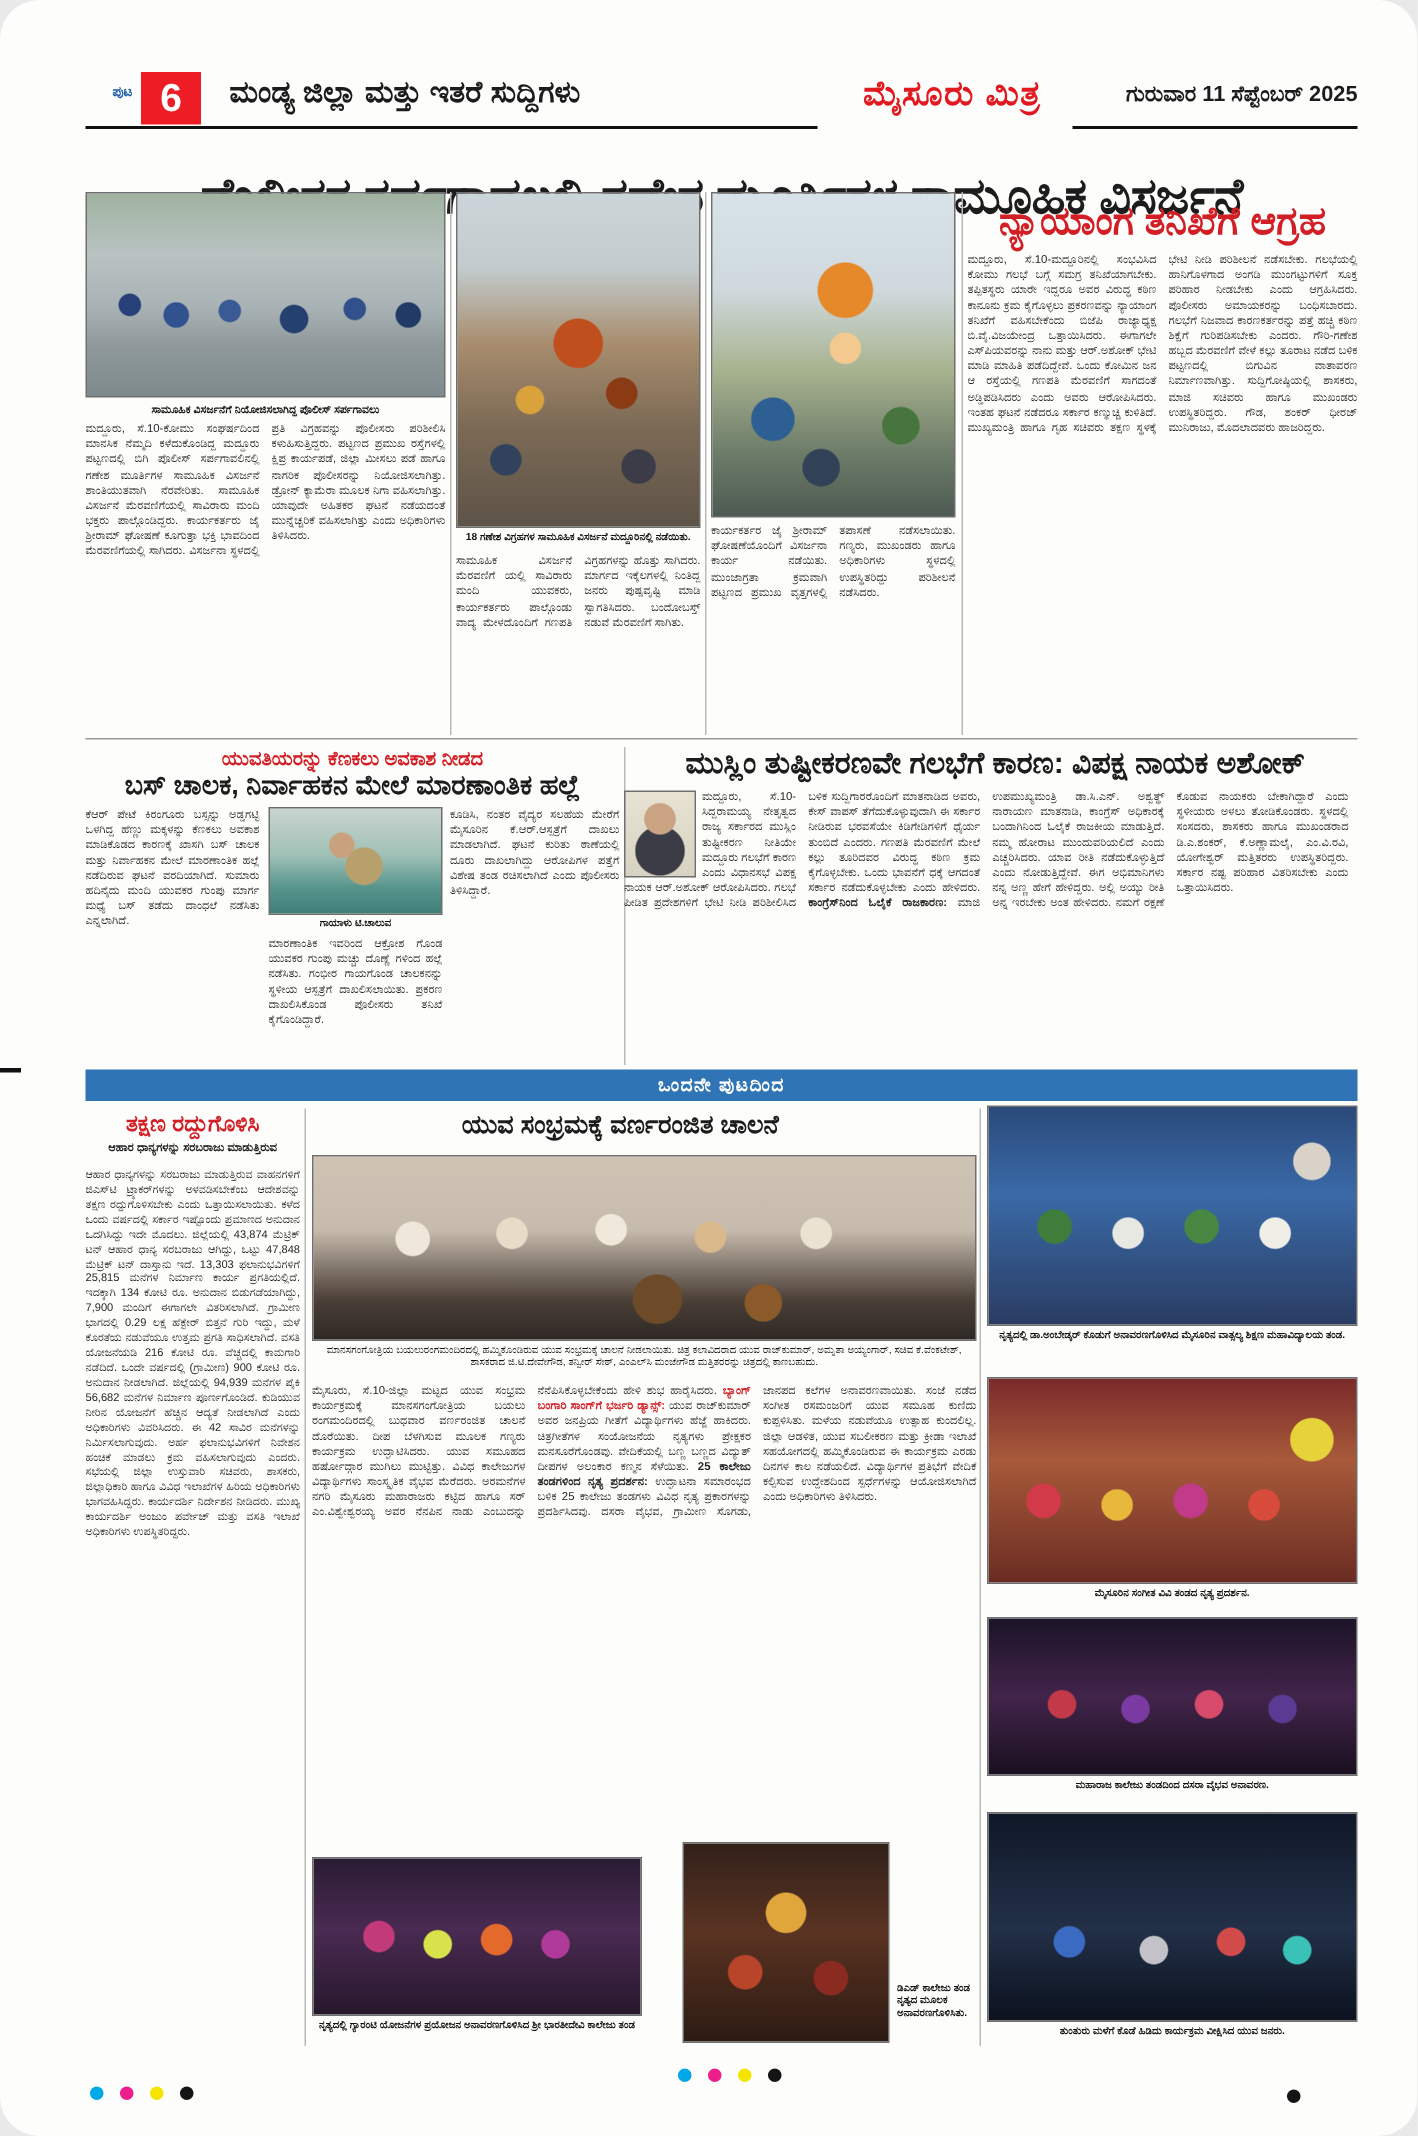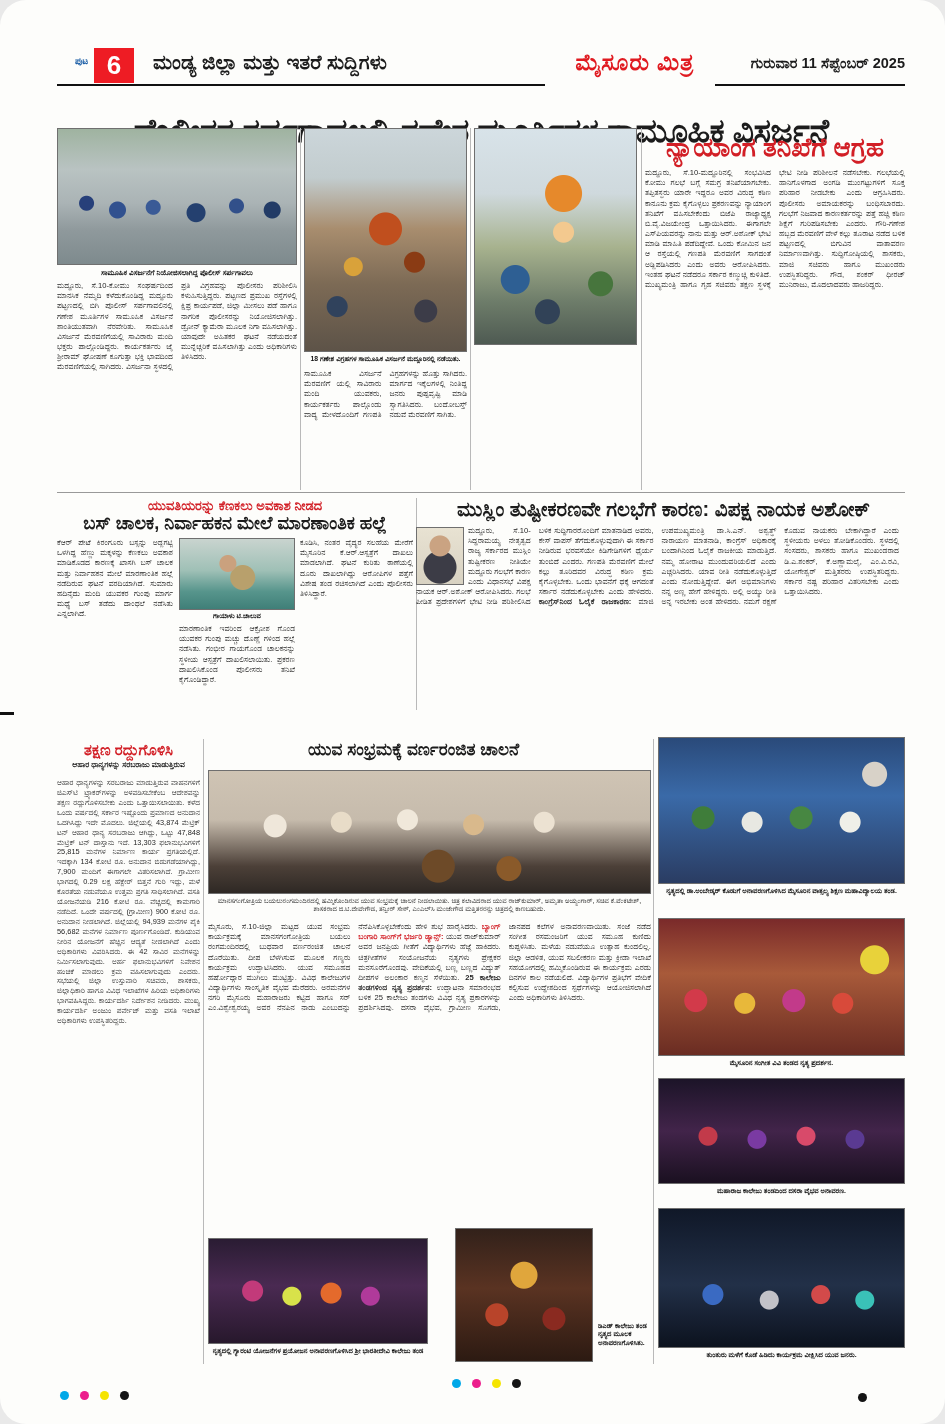--- a/index.html
+++ b/index.html
@@ -69,20 +69,21 @@
   <div class="abs caption center" style="left:304px;top:355px;width:163px;font-size:6.8px;">18 ಗಣೇಶ ವಿಗ್ರಹಗಳ ಸಾಮೂಹಿಕ ವಿಸರ್ಜನೆ ಮದ್ದೂರಿನಲ್ಲಿ ನಡೆಯಿತು.</div>
   <div class="abs body-txt cols2" style="left:304px;top:369px;width:163px;height:121px;overflow:hidden;">ಸಾಮೂಹಿಕ ವಿಸರ್ಜನೆ ಮೆರವಣಿಗೆ ಯಲ್ಲಿ ಸಾವಿರಾರು ಮಂದಿ ಯುವಕರು, ಕಾರ್ಯಕರ್ತರು ಪಾಲ್ಗೊಂಡು ವಾದ್ಯ ಮೇಳದೊಂದಿಗೆ ಗಣಪತಿ ವಿಗ್ರಹಗಳನ್ನು ಹೊತ್ತು ಸಾಗಿದರು. ಮಾರ್ಗದ ಇಕ್ಕೆಲಗಳಲ್ಲಿ ನಿಂತಿದ್ದ ಜನರು ಪುಷ್ಪವೃಷ್ಟಿ ಮಾಡಿ ಸ್ವಾಗತಿಸಿದರು. ಬಂದೋಬಸ್ತ್ ನಡುವೆ ಮೆರವಣಿಗೆ ಸಾಗಿತು.</div>
 
   <div class="abs ph" style="left:474px;top:128px;width:163px;height:217px;background:
       radial-gradient(circle at 55% 30%, #e6892b 0 18px, transparent 19px),
       radial-gradient(circle at 55% 48%, #f3c98f 0 10px, transparent 11px),
       radial-gradient(circle at 25% 70%, #2e5f93 0 14px, transparent 15px),
       radial-gradient(circle at 78% 72%, #47753d 0 12px, transparent 13px),
       radial-gradient(circle at 45% 85%, #314257 0 12px, transparent 13px),
       linear-gradient(180deg,#d8e3e9 0%,#cfd9dd 30%,#a7b28e 55%,#6e7d6a 80%,#4e5a52 100%);"></div>
+  <div class="abs body-txt cols2" style="left:474px;top:349px;width:163px;height:141px;overflow:hidden;">ಕಾರ್ಯಕರ್ತರ ಜೈ ಶ್ರೀರಾಮ್ ಘೋಷಣೆಯೊಂದಿಗೆ ವಿಸರ್ಜನಾ ಕಾರ್ಯ ನಡೆಯಿತು. ಮುಂಜಾಗ್ರತಾ ಕ್ರಮವಾಗಿ ಪಟ್ಟಣದ ಪ್ರಮುಖ ವೃತ್ತಗಳಲ್ಲಿ ತಪಾಸಣೆ ನಡೆಸಲಾಯಿತು. ಗಣ್ಯರು, ಮುಖಂಡರು ಹಾಗೂ ಅಧಿಕಾರಿಗಳು ಸ್ಥಳದಲ್ಲಿ ಉಪಸ್ಥಿತರಿದ್ದು ಪರಿಶೀಲನೆ ನಡೆಸಿದರು.</div>
 
   <h2 class="abs b red center" style="left:645px;top:132px;width:260px;font-size:26px;">ನ್ಯಾಯಾಂಗ ತನಿಖೆಗೆ ಆಗ್ರಹ</h2>
   <div class="abs body-txt cols2" style="left:645px;top:168px;width:260px;height:322px;overflow:hidden;">ಮದ್ದೂರು, ಸೆ.10-ಮದ್ದೂರಿನಲ್ಲಿ ಸಂಭವಿಸಿದ ಕೋಮು ಗಲಭೆ ಬಗ್ಗೆ ಸಮಗ್ರ ತನಿಖೆಯಾಗಬೇಕು. ತಪ್ಪಿತಸ್ಥರು ಯಾರೇ ಇದ್ದರೂ ಅವರ ವಿರುದ್ಧ ಕಠಿಣ ಕಾನೂನು ಕ್ರಮ ಕೈಗೊಳ್ಳಲು ಪ್ರಕರಣವನ್ನು ನ್ಯಾಯಾಂಗ ತನಿಖೆಗೆ ವಹಿಸಬೇಕೆಂದು ಬಿಜೆಪಿ ರಾಜ್ಯಾಧ್ಯಕ್ಷ ಬಿ.ವೈ.ವಿಜಯೇಂದ್ರ ಒತ್ತಾಯಿಸಿದರು. ಈಗಾಗಲೇ ಎಸ್‌ಪಿಯವರನ್ನು ನಾನು ಮತ್ತು ಆರ್.ಅಶೋಕ್ ಭೇಟಿ ಮಾಡಿ ಮಾಹಿತಿ ಪಡೆದಿದ್ದೇವೆ. ಒಂದು ಕೋಮಿನ ಜನ ಆ ರಸ್ತೆಯಲ್ಲಿ ಗಣಪತಿ ಮೆರವಣಿಗೆ ಸಾಗದಂತೆ ಅಡ್ಡಿಪಡಿಸಿದರು ಎಂದು ಅವರು ಆರೋಪಿಸಿದರು. ಇಂತಹ ಘಟನೆ ನಡೆದರೂ ಸರ್ಕಾರ ಕಣ್ಮುಚ್ಚಿ ಕುಳಿತಿದೆ. ಮುಖ್ಯಮಂತ್ರಿ ಹಾಗೂ ಗೃಹ ಸಚಿವರು ತಕ್ಷಣ ಸ್ಥಳಕ್ಕೆ ಭೇಟಿ ನೀಡಿ ಪರಿಶೀಲನೆ ನಡೆಸಬೇಕು. ಗಲಭೆಯಲ್ಲಿ ಹಾನಿಗೊಳಗಾದ ಅಂಗಡಿ ಮುಂಗಟ್ಟುಗಳಿಗೆ ಸೂಕ್ತ ಪರಿಹಾರ ನೀಡಬೇಕು ಎಂದು ಆಗ್ರಹಿಸಿದರು. ಪೊಲೀಸರು ಅಮಾಯಕರನ್ನು ಬಂಧಿಸಬಾರದು. ಗಲಭೆಗೆ ನಿಜವಾದ ಕಾರಣಕರ್ತರನ್ನು ಪತ್ತೆ ಹಚ್ಚಿ ಕಠಿಣ ಶಿಕ್ಷೆಗೆ ಗುರಿಪಡಿಸಬೇಕು ಎಂದರು. ಗೌರಿ-ಗಣೇಶ ಹಬ್ಬದ ಮೆರವಣಿಗೆ ವೇಳೆ ಕಲ್ಲು ತೂರಾಟ ನಡೆದ ಬಳಿಕ ಪಟ್ಟಣದಲ್ಲಿ ಬಿಗುವಿನ ವಾತಾವರಣ ನಿರ್ಮಾಣವಾಗಿತ್ತು. ಸುದ್ದಿಗೋಷ್ಠಿಯಲ್ಲಿ ಶಾಸಕರು, ಮಾಜಿ ಸಚಿವರು ಹಾಗೂ ಮುಖಂಡರು ಉಪಸ್ಥಿತರಿದ್ದರು. ಗೌಡ, ಶಂಕರ್ ಧೀರಜ್ ಮುನಿರಾಜು, ಮೊದಲಾದವರು ಹಾಜರಿದ್ದರು.</div>
 
   <div class="abs vrule" style="left:416px;top:498px;height:212px;"></div>
 
   <div class="abs b red center" style="left:57px;top:498px;width:356px;font-size:13px;">ಯುವತಿಯರನ್ನು ಕೆಣಕಲು ಅವಕಾಶ ನೀಡದ</div>
   <h2 class="abs b center" style="left:57px;top:513px;width:356px;font-size:18px;">ಬಸ್ ಚಾಲಕ, ನಿರ್ವಾಹಕನ ಮೇಲೆ ಮಾರಣಾಂತಿಕ ಹಲ್ಲೆ</h2>
   <div class="abs body-txt" style="left:57px;top:538px;width:116px;height:172px;overflow:hidden;">ಕೆಆರ್ ಪೇಟೆ ಕಿರಂಗೂರು ಬಸ್ಸನ್ನು ಅಡ್ಡಗಟ್ಟಿ ಒಳಗಿದ್ದ ಹೆಣ್ಣು ಮಕ್ಕಳನ್ನು ಕೆಣಕಲು ಅವಕಾಶ ಮಾಡಿಕೊಡದ ಕಾರಣಕ್ಕೆ ಖಾಸಗಿ ಬಸ್ ಚಾಲಕ ಮತ್ತು ನಿರ್ವಾಹಕನ ಮೇಲೆ ಮಾರಣಾಂತಿಕ ಹಲ್ಲೆ ನಡೆದಿರುವ ಘಟನೆ ವರದಿಯಾಗಿದೆ. ಸುಮಾರು ಹದಿನೈದು ಮಂದಿ ಯುವಕರ ಗುಂಪು ಮಾರ್ಗ ಮಧ್ಯೆ ಬಸ್ ತಡೆದು ದಾಂಧಲೆ ನಡೆಸಿತು ಎನ್ನಲಾಗಿದೆ.</div>
   <div class="abs ph" style="left:179px;top:538px;width:116px;height:72px;background:
@@ -99,20 +100,21 @@
         radial-gradient(circle at 50% 32%, #caa382 0 10px, transparent 11px),
         radial-gradient(circle at 50% 70%, #3c3c46 0 16px, transparent 17px),
         linear-gradient(180deg,#e8e2d2 0%,#d8d2c2 100%);"></span>
     <span>ಮದ್ದೂರು, ಸೆ.10-ಸಿದ್ದರಾಮಯ್ಯ ನೇತೃತ್ವದ ರಾಜ್ಯ ಸರ್ಕಾರದ ಮುಸ್ಲಿಂ ತುಷ್ಟೀಕರಣ ನೀತಿಯೇ ಮದ್ದೂರು ಗಲಭೆಗೆ ಕಾರಣ ಎಂದು ವಿಧಾನಸಭೆ ವಿಪಕ್ಷ ನಾಯಕ ಆರ್.ಅಶೋಕ್ ಆರೋಪಿಸಿದರು. ಗಲಭೆ ಪೀಡಿತ ಪ್ರದೇಶಗಳಿಗೆ ಭೇಟಿ ನೀಡಿ ಪರಿಶೀಲಿಸಿದ ಬಳಿಕ ಸುದ್ದಿಗಾರರೊಂದಿಗೆ ಮಾತನಾಡಿದ ಅವರು, ಕೇಸ್ ವಾಪಸ್ ತೆಗೆದುಕೊಳ್ಳುವುದಾಗಿ ಈ ಸರ್ಕಾರ ನೀಡಿರುವ ಭರವಸೆಯೇ ಕಿಡಿಗೇಡಿಗಳಿಗೆ ಧೈರ್ಯ ತುಂಬಿದೆ ಎಂದರು. ಗಣಪತಿ ಮೆರವಣಿಗೆ ಮೇಲೆ ಕಲ್ಲು ತೂರಿದವರ ವಿರುದ್ಧ ಕಠಿಣ ಕ್ರಮ ಕೈಗೊಳ್ಳಬೇಕು. ಒಂದು ಭಾವನೆಗೆ ಧಕ್ಕೆ ಆಗದಂತೆ ಸರ್ಕಾರ ನಡೆದುಕೊಳ್ಳಬೇಕು ಎಂದು ಹೇಳಿದರು. </span>
     <span class="b">ಕಾಂಗ್ರೆಸ್‌ನಿಂದ ಓಲೈಕೆ ರಾಜಕಾರಣ: </span>
     <span>ಮಾಜಿ ಉಪಮುಖ್ಯಮಂತ್ರಿ ಡಾ.ಸಿ.ಎನ್. ಅಶ್ವತ್ಥ್ ನಾರಾಯಣ ಮಾತನಾಡಿ, ಕಾಂಗ್ರೆಸ್ ಅಧಿಕಾರಕ್ಕೆ ಬಂದಾಗಿನಿಂದ ಓಲೈಕೆ ರಾಜಕೀಯ ಮಾಡುತ್ತಿದೆ. ನಮ್ಮ ಹೋರಾಟ ಮುಂದುವರಿಯಲಿದೆ ಎಂದು ಎಚ್ಚರಿಸಿದರು. </span>
     <span>ಯಾವ ರೀತಿ ನಡೆದುಕೊಳ್ಳುತ್ತಿದೆ ಎಂದು ನೋಡುತ್ತಿದ್ದೇವೆ. ಈಗ ಅಭಿಮಾನಿಗಳು ನನ್ನ ಅಣ್ಣ ಹೇಗೆ ಹೇಳಿದ್ದರು. ಅಲ್ಲಿ ಅಯ್ಯು ರೀತಿ ಅನ್ನ ಇರಬೇಕು ಅಂತ ಹೇಳಿದರು. ನಮಗೆ ರಕ್ಷಣೆ ಕೊಡುವ ನಾಯಕರು ಬೇಕಾಗಿದ್ದಾರೆ ಎಂದು ಸ್ಥಳೀಯರು ಅಳಲು ತೋಡಿಕೊಂಡರು. ಸ್ಥಳದಲ್ಲಿ ಸಂಸದರು, ಶಾಸಕರು ಹಾಗೂ ಮುಖಂಡರಾದ ಡಿ.ಎ.ಶಂಕರ್, ಕೆ.ಅಣ್ಣಾಮಲೈ, ಎಂ.ವಿ.ರವಿ, ಯೋಗೇಶ್ವರ್ ಮತ್ತಿತರರು ಉಪಸ್ಥಿತರಿದ್ದರು. ಸರ್ಕಾರ ನಷ್ಟ ಪರಿಹಾರ ವಿತರಿಸಬೇಕು ಎಂದು ಒತ್ತಾಯಿಸಿದರು.</span>
   </div>
 
   <div class="abs rule" style="left:0;top:712px;width:14px;height:3px;"></div>
+  <div class="abs band" style="left:57px;top:713px;width:848px;height:21px;">ಒಂದನೇ ಪುಟದಿಂದ</div>
 
   <div class="abs vrule" style="left:203px;top:739px;height:625px;"></div>
   <div class="abs vrule" style="left:653px;top:739px;height:625px;"></div>
 
   <h3 class="abs b red center" style="left:57px;top:741px;width:143px;font-size:15px;">ತಕ್ಷಣ ರದ್ದುಗೊಳಿಸಿ</h3>
   <div class="abs b center" style="left:57px;top:760px;width:143px;font-size:7.6px;">ಆಹಾರ ಧಾನ್ಯಗಳನ್ನು ಸರಬರಾಜು ಮಾಡುತ್ತಿರುವ</div>
   <div class="abs body-txt" style="left:57px;top:778px;width:143px;height:580px;overflow:hidden;font-size:7.4px;">ಆಹಾರ ಧಾನ್ಯಗಳನ್ನು ಸರಬರಾಜು ಮಾಡುತ್ತಿರುವ ವಾಹನಗಳಿಗೆ ಜಿಎಸ್‌ಟಿ ಟ್ರ್ಯಾಕರ್‌ಗಳನ್ನು ಅಳವಡಿಸಬೇಕೆಂಬ ಆದೇಶವನ್ನು ತಕ್ಷಣ ರದ್ದುಗೊಳಿಸಬೇಕು ಎಂದು ಒತ್ತಾಯಿಸಲಾಯಿತು. ಕಳೆದ ಒಂದು ವರ್ಷದಲ್ಲಿ ಸರ್ಕಾರ ಇಷ್ಟೊಂದು ಪ್ರಮಾಣದ ಅನುದಾನ ಒದಗಿಸಿದ್ದು ಇದೇ ಮೊದಲು. ಜಿಲ್ಲೆಯಲ್ಲಿ 43,874 ಮೆಟ್ರಿಕ್ ಟನ್ ಆಹಾರ ಧಾನ್ಯ ಸರಬರಾಜು ಆಗಿದ್ದು, ಒಟ್ಟು 47,848 ಮೆಟ್ರಿಕ್ ಟನ್ ದಾಸ್ತಾನು ಇದೆ. 13,303 ಫಲಾನುಭವಿಗಳಿಗೆ 25,815 ಮನೆಗಳ ನಿರ್ಮಾಣ ಕಾರ್ಯ ಪ್ರಗತಿಯಲ್ಲಿದೆ. ಇದಕ್ಕಾಗಿ 134 ಕೋಟಿ ರೂ. ಅನುದಾನ ಬಿಡುಗಡೆಯಾಗಿದ್ದು, 7,900 ಮಂದಿಗೆ ಈಗಾಗಲೇ ವಿತರಿಸಲಾಗಿದೆ. ಗ್ರಾಮೀಣ ಭಾಗದಲ್ಲಿ 0.29 ಲಕ್ಷ ಹೆಕ್ಟೇರ್ ಬಿತ್ತನೆ ಗುರಿ ಇದ್ದು, ಮಳೆ ಕೊರತೆಯ ನಡುವೆಯೂ ಉತ್ತಮ ಪ್ರಗತಿ ಸಾಧಿಸಲಾಗಿದೆ. ವಸತಿ ಯೋಜನೆಯಡಿ 216 ಕೋಟಿ ರೂ. ವೆಚ್ಚದಲ್ಲಿ ಕಾಮಗಾರಿ ನಡೆದಿದೆ. ಒಂದೇ ವರ್ಷದಲ್ಲಿ (ಗ್ರಾಮೀಣ) 900 ಕೋಟಿ ರೂ. ಅನುದಾನ ನೀಡಲಾಗಿದೆ. ಜಿಲ್ಲೆಯಲ್ಲಿ 94,939 ಮನೆಗಳ ಪೈಕಿ 56,682 ಮನೆಗಳ ನಿರ್ಮಾಣ ಪೂರ್ಣಗೊಂಡಿದೆ. ಕುಡಿಯುವ ನೀರಿನ ಯೋಜನೆಗೆ ಹೆಚ್ಚಿನ ಆದ್ಯತೆ ನೀಡಲಾಗಿದೆ ಎಂದು ಅಧಿಕಾರಿಗಳು ವಿವರಿಸಿದರು. ಈ 42 ಸಾವಿರ ಮನೆಗಳನ್ನು ನಿರ್ಮಿಸಲಾಗುವುದು. ಅರ್ಹ ಫಲಾನುಭವಿಗಳಿಗೆ ನಿವೇಶನ ಹಂಚಿಕೆ ಮಾಡಲು ಕ್ರಮ ವಹಿಸಲಾಗುವುದು ಎಂದರು. ಸಭೆಯಲ್ಲಿ ಜಿಲ್ಲಾ ಉಸ್ತುವಾರಿ ಸಚಿವರು, ಶಾಸಕರು, ಜಿಲ್ಲಾಧಿಕಾರಿ ಹಾಗೂ ವಿವಿಧ ಇಲಾಖೆಗಳ ಹಿರಿಯ ಅಧಿಕಾರಿಗಳು ಭಾಗವಹಿಸಿದ್ದರು. ಕಾರ್ಯದರ್ಶಿ ನಿರ್ದೇಶನ ನೀಡಿದರು. ಮುಖ್ಯ ಕಾರ್ಯದರ್ಶಿ ಅಂಜುಂ ಪರ್ವೇಜ್ ಮತ್ತು ವಸತಿ ಇಲಾಖೆ ಅಧಿಕಾರಿಗಳು ಉಪಸ್ಥಿತರಿದ್ದರು.</div>
 
   <h2 class="abs b center" style="left:192px;top:740px;width:443px;font-size:17px;">ಯುವ ಸಂಭ್ರಮಕ್ಕೆ ವರ್ಣರಂಜಿತ ಚಾಲನೆ</h2>
   <div class="abs ph" style="left:208px;top:770px;width:443px;height:124px;background:

